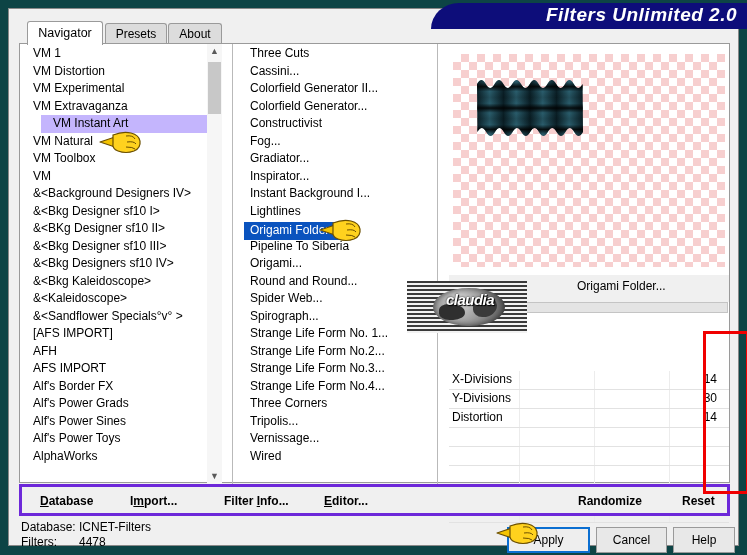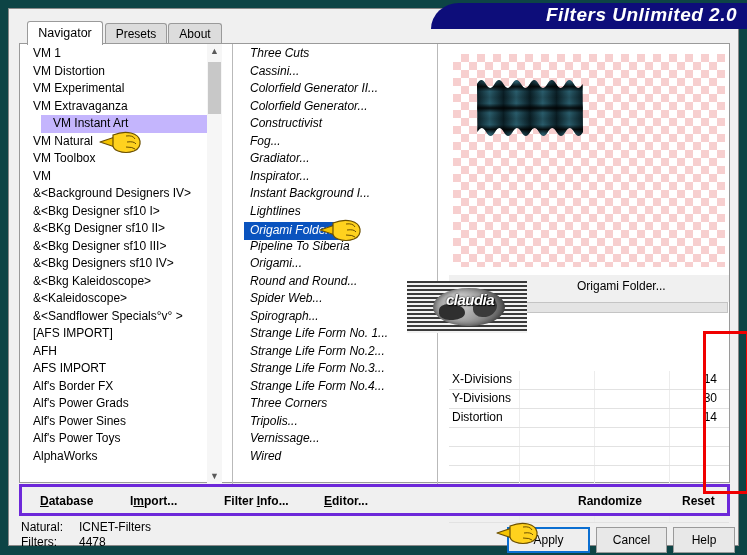--- a/index.html
+++ b/index.html
@@ -93,21 +93,21 @@
   .sb-thumb{
     position:absolute;left:1px;width:13px;background:#c8c8c8;
   }
   
   .flt-list{
     position:absolute;left:224px;top:1px;width:175px;height:436px;
     background:#ffffff;overflow:hidden;
   }
   .flt-item{
     height:17.5px;line-height:17.5px;
-    padding-left:6px;font-size:12px;color:#000;white-space:nowrap;font-style:italic;
+    padding-left:6px;font-size:12px;color:#000;white-space:nowrap;
   }
   .flt-item.sel{
     background:#0a53be;color:#ffffff;
     display:inline-block;padding-right:4px;
   }
   .flt-row{ height:17.5px; }
   
   .vline{ position:absolute;top:35px;width:1px;height:440px;background:#b9b9b9; }
   
   .preview{
@@ -465,21 +465,21 @@
     <div class="lnkbtn" style="left:18px;"><u>D</u><span>atabase</span></div>
     <div class="lnkbtn" style="left:108px;">I<u>m</u><span>port...</span></div>
     <div class="lnkbtn" style="left:202px;">Filter <u>I</u><span>nfo...</span></div>
     <div class="lnkbtn" style="left:302px;"><u>E</u><span>ditor...</span></div>
     <div class="lnkbtn" style="left:556px;"><span>Randomize</span></div>
     <div class="lnkbtn" style="left:660px;"><span>Reset</span></div>
   </div>
 
   <div class="status">
     <div>
-      <span class="k">Natural:</span><span>ICNET-Filters</span>
+      <span class="k">Database:</span><span>ICNET-Filters</span>
     </div>
     <div>
       <span class="k">Filters:</span><span>4478</span>
     </div>
   </div>
 
   <div class="dlgbtn focus" style="left:498px;width:83px;">
     <span>Apply</span>
   </div>
   <div class="dlgbtn" style="left:587px;width:71px;">

